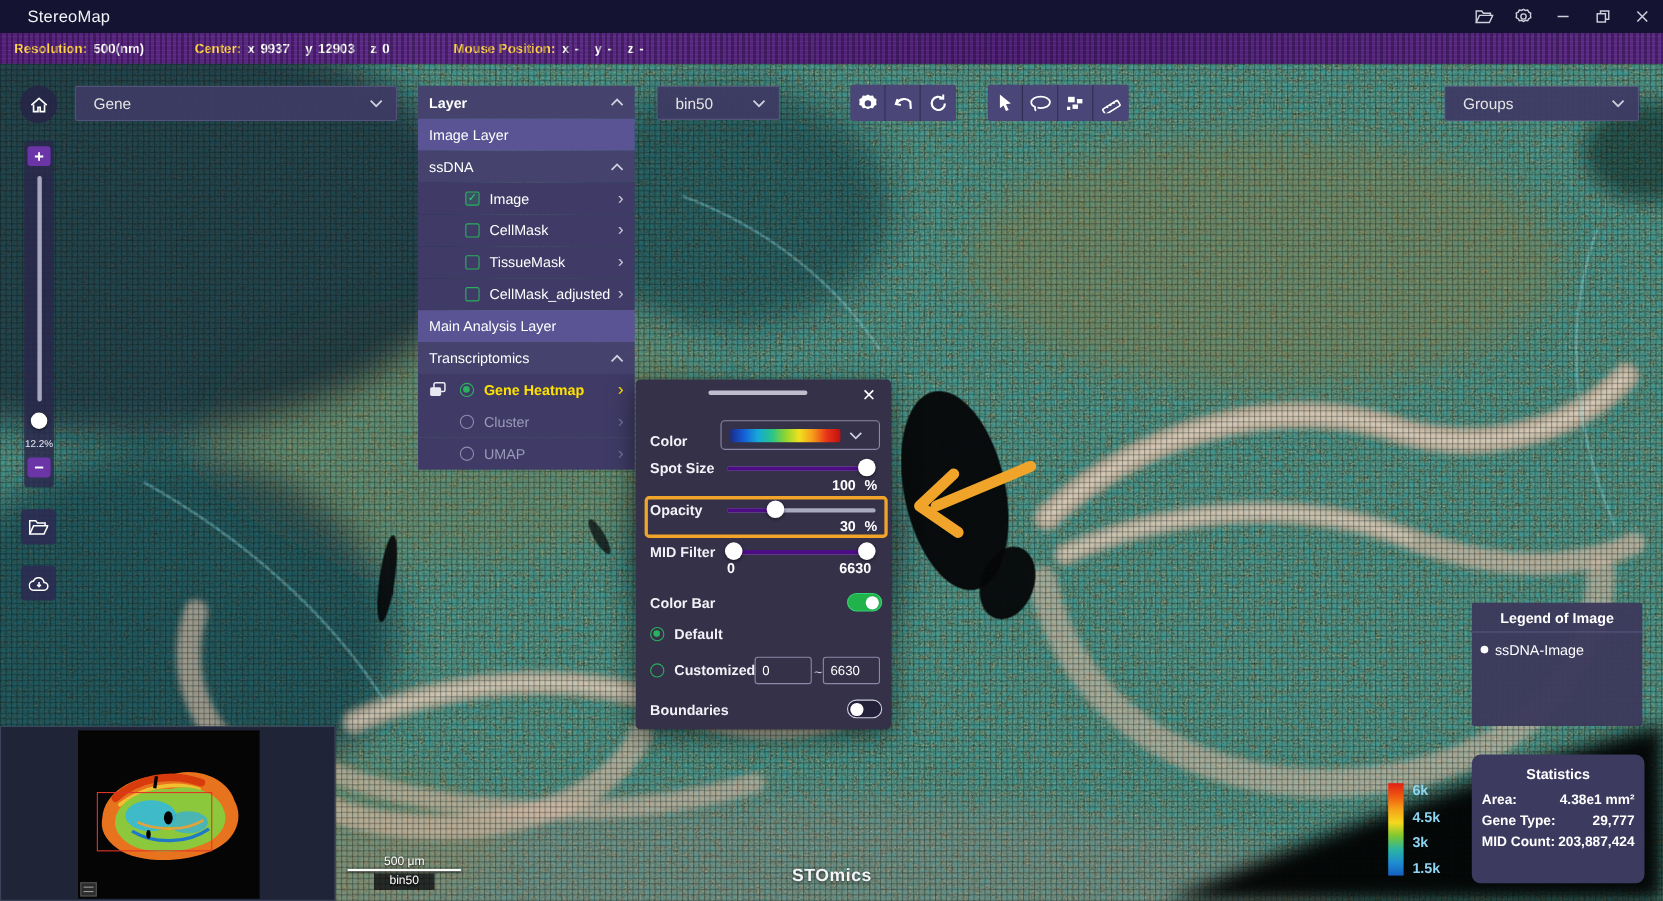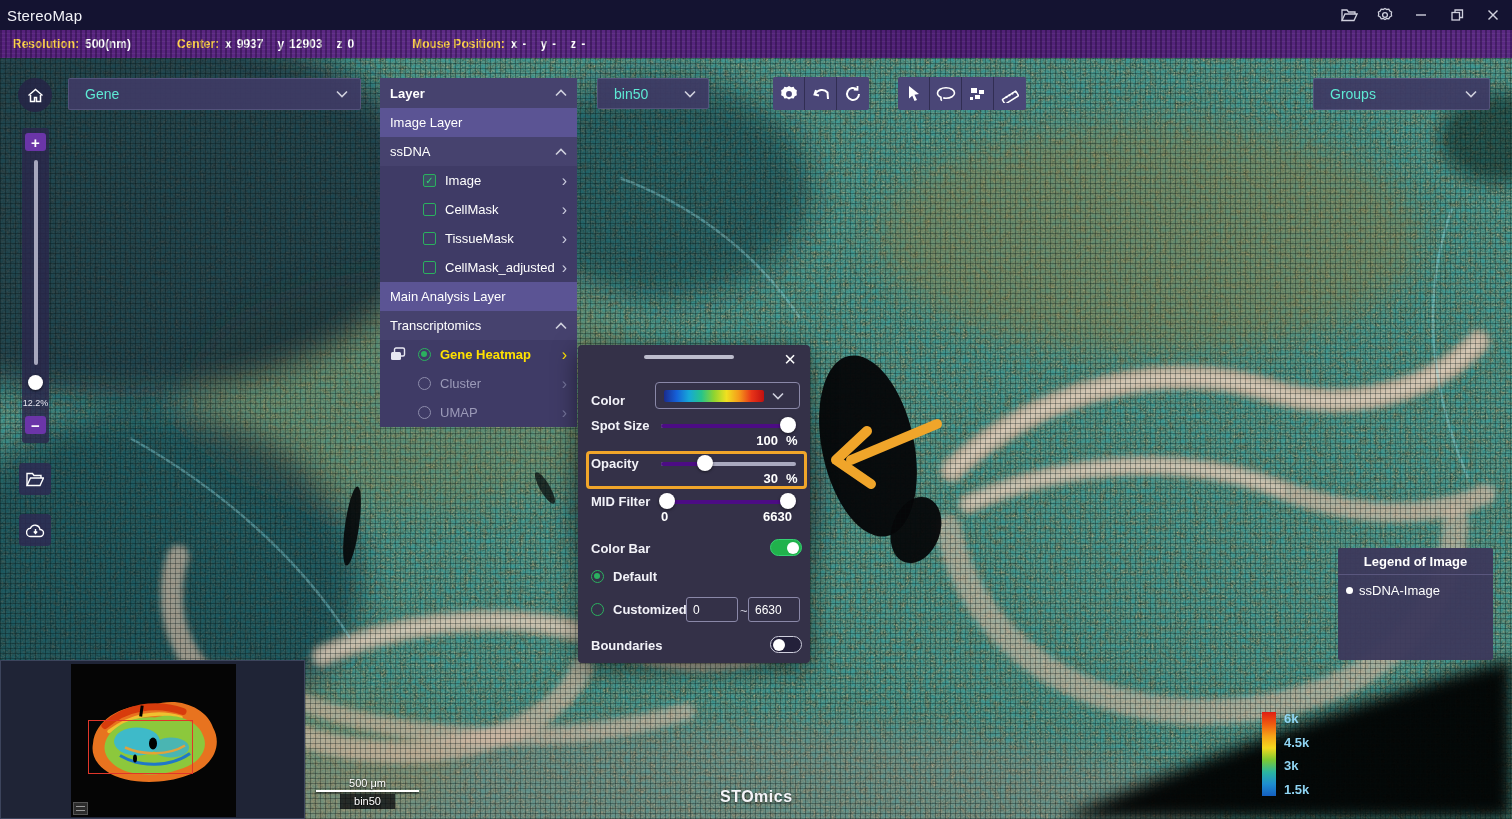--- a/index.html
+++ b/index.html
@@ -2,21 +2,21 @@
 <html><head>
 <meta charset="utf-8">
 <style>
   * { margin:0; padding:0; box-sizing:border-box; }
   html,body { width:1512px; height:819px; overflow:hidden; background:#000; }
   body { font-family:"Liberation Sans","DejaVu Sans",sans-serif; color:#fff; }
   #app { position:relative; width:1512px; height:819px; overflow:hidden; }
 
   
   .titlebar { position:absolute; left:0; top:0; width:1512px; height:30px; background:#141331; display:flex; align-items:center; z-index:50; }
-  .titlebar .app-title { margin-left:7px; font-size:15px; color:#f2f2f8; letter-spacing:.2px; }
+  .titlebar .app-title { margin-left:25px; font-size:15px; color:#f2f2f8; letter-spacing:.2px; }
   .win-controls { position:absolute; right:8px; top:0; height:30px; display:flex; align-items:center; gap:14px; }
   .win-btn { width:22px; height:22px; display:flex; align-items:center; justify-content:center; color:#cfd0dd; cursor:default; }
   .win-btn svg { display:block; }
 
   
   .infobar { position:absolute; left:0; top:30px; width:1512px; height:28px; z-index:40;
     background:linear-gradient(90deg,#55217b,#5d2b86 30%,#4e1f74 60%,#5a2982);
     display:flex; align-items:center; font-size:12px; font-weight:bold; }
   .infobar::after { content:""; position:absolute; inset:0;
     background:repeating-linear-gradient(90deg,rgba(20,5,40,.35) 0 2px,transparent 2px 5px),
@@ -26,21 +26,21 @@
   .info-group { display:flex; align-items:center; }
   .axis-pair { display:flex; align-items:center; margin-right:10px; }
   .axis-pair .ax { color:#fff; margin-right:5px; }
 
   
   .canvas { position:absolute; left:0; top:58px; width:1512px; height:761px; z-index:1; background:#1d5048; }
   .canvas svg.art { position:absolute; left:0; top:0; width:100%; height:100%; }
 
   
   .dropdown { position:absolute; background:rgba(62,58,100,.94); border:1px solid rgba(130,128,170,.35); border-radius:2px;
-    display:flex; align-items:center; justify-content:space-between; padding:0 12px 0 16px; font-size:14px; color:#5eead4; z-index:20; cursor:default; }
+    display:flex; align-items:center; justify-content:space-between; padding:0 12px 0 16px; font-size:14px; color:#e5e5e5; z-index:20; cursor:default; }
   .chev { width:12px; height:8px; }
 
   
   .round-btn { position:absolute; width:34px; height:34px; border-radius:50%; background:rgba(38,36,70,.85);
     display:flex; align-items:center; justify-content:center; z-index:20; }
   .sq-btn { position:absolute; width:32px; height:32px; border-radius:4px; background:rgba(45,42,82,.85);
     display:flex; align-items:center; justify-content:center; z-index:20; }
   .zoombar { position:absolute; left:22px; top:128px; width:27px; height:315px; background:rgba(42,39,76,.8); border-radius:3px; z-index:20; }
   .zoombar .zbtn { position:absolute; left:3px; width:21px; height:18px; background:#6b35a8; border-radius:3px; color:#fff;
     font-size:15px; font-weight:bold; display:flex; align-items:center; justify-content:center; line-height:1; }
@@ -511,20 +511,35 @@
   </svg>
 
   <div class="legend">
     <div class="ltitle">Legend of Image</div>
     <div class="litem">
       <span class="dot"></span>
       <span>ssDNA-Image</span>
     </div>
   </div>
 
+  <div class="stats">
+    <div class="stitle">Statistics</div>
+    <div class="srow">
+      <span>Area:</span>
+      <span>4.38e1 mm²</span>
+    </div>
+    <div class="srow">
+      <span>Gene Type:</span>
+      <span>29,777</span>
+    </div>
+    <div class="srow">
+      <span>MID Count:</span>
+      <span>203,887,424</span>
+    </div>
+  </div>
 
   <div class="cbar"></div>
   <div class="cbar-ticks">
     <span>6k</span>
     <span>4.5k</span>
     <span>3k</span>
     <span>1.5k</span>
   </div>
 
   <div class="minimap">

